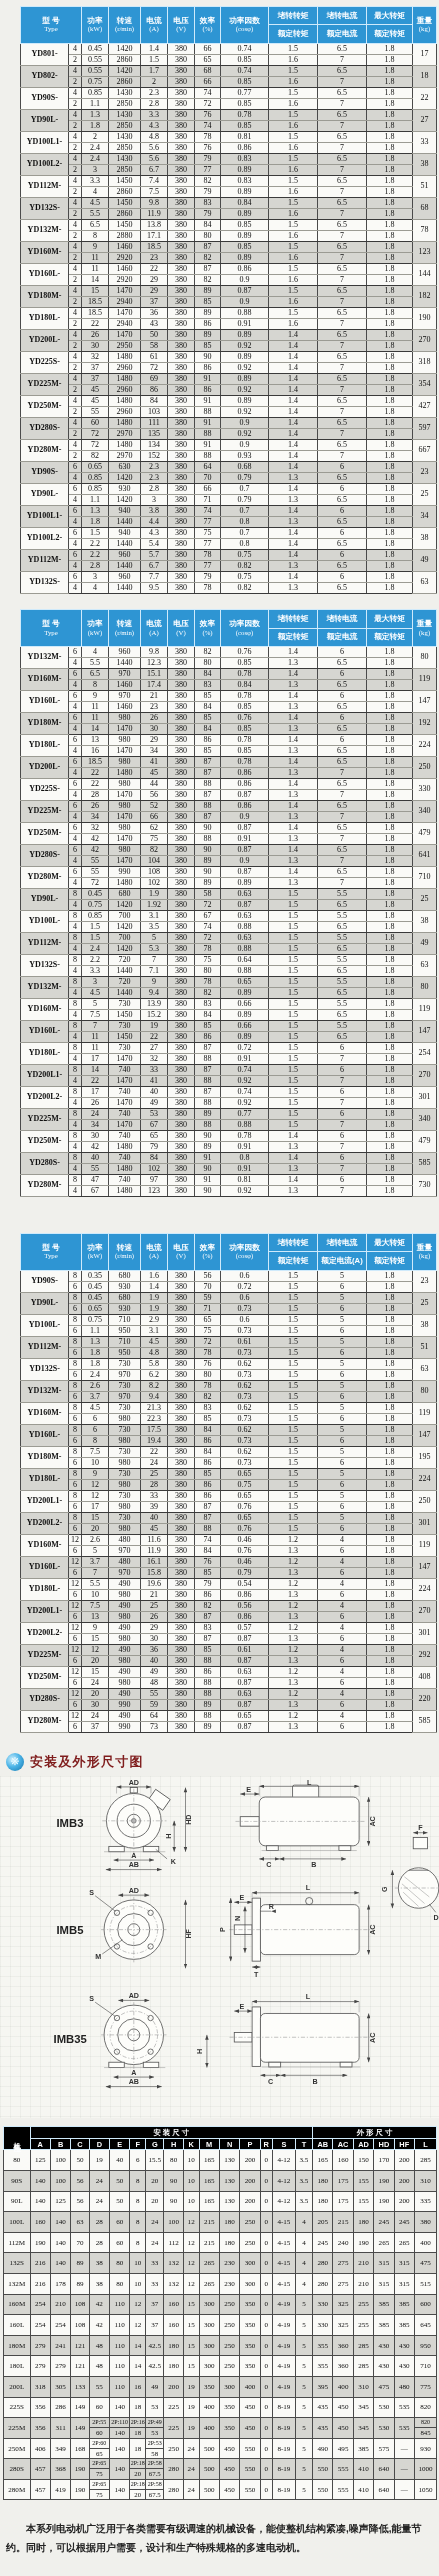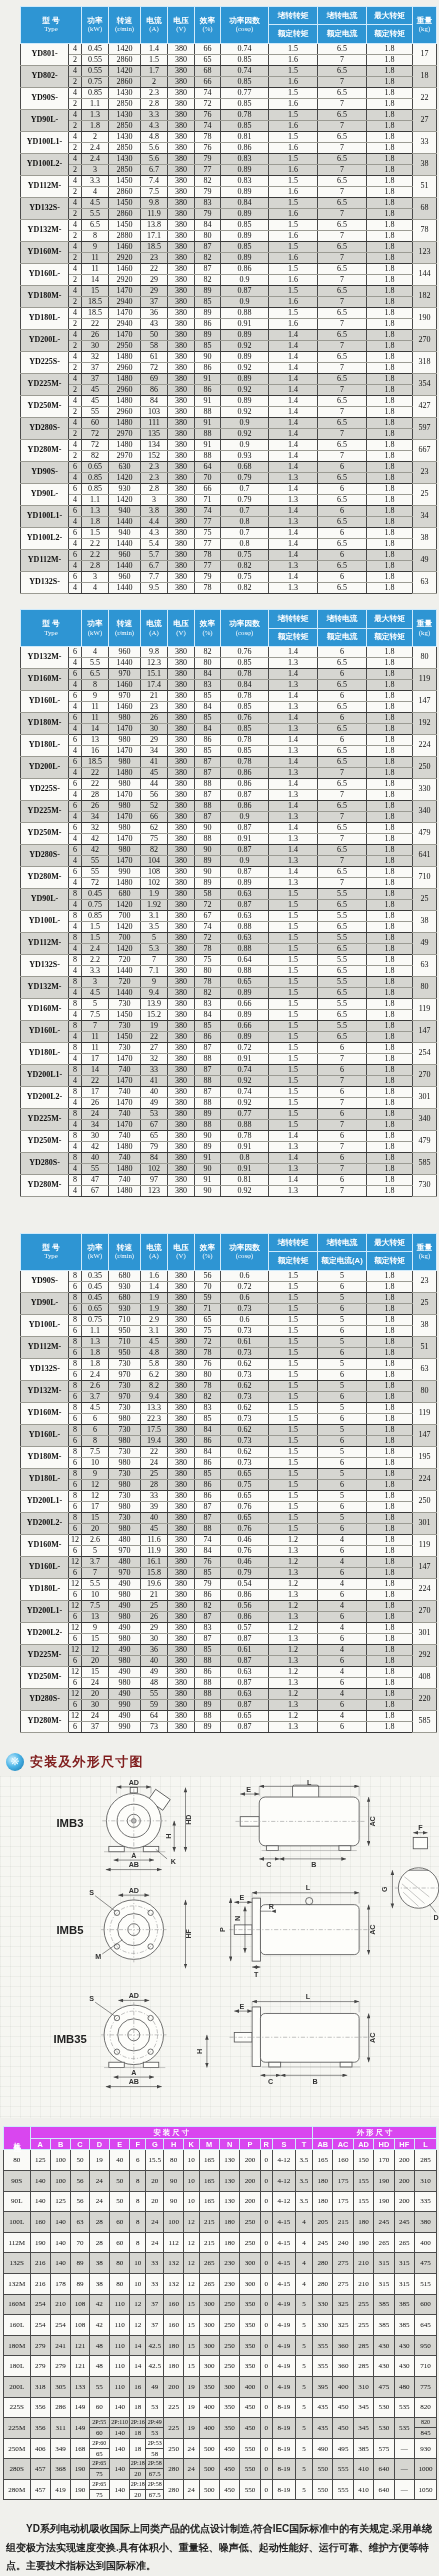--- a/index.html
+++ b/index.html
@@ -78,21 +78,21 @@
   .ol2{stroke:#555;stroke-width:1.4;fill:none;}
   .cl{stroke:#999;stroke-width:1;stroke-dasharray:7 3 2 3;fill:none;}
   .ext{stroke:#8a8a8a;stroke-width:.8;}
   
   .dim-wrap{margin:8.3px 3px 0 3px;}
   table.dim{
     border-collapse:collapse;width:434px;table-layout:fixed;
     background:#fafaf7;border:1.2px solid #3a3a3a;
   }
   table.dim th{
-    background:#d946ef;color:#fdfeff;border:0.6px solid #cfeafb;
+    background:#000000;color:#fdfeff;border:0.6px solid #cfeafb;
     font-size:7.4px;font-weight:700;padding:0.6px 0;text-align:center;
   }
   table.dim thead{border-bottom:1.2px solid #3a3a3a;}
   table.dim td{
     border:0.6px solid #4a4a4a;text-align:center;
     font-family:"Liberation Serif",serif;font-size:7.1px;color:#101010;
     height:19.6px;padding:0;overflow:hidden;
   }
   table.dim tr.shade td{background:#d6d6d1;}
   th.frame-h{
@@ -1758,21 +1758,21 @@
           <td>0.73</td>
           <td>1.5</td>
           <td>6</td>
           <td>1.8</td>
         </tr>
         <tr class="row-a">
           <td class="model span2" rowspan="2">YD160M-</td>
           <td>8</td>
           <td>4.5</td>
           <td>730</td>
-          <td>13.3</td>
+          <td>21.3</td>
           <td>380</td>
           <td>83</td>
           <td>0.62</td>
           <td>1.5</td>
           <td>5</td>
           <td>1.8</td>
           <td class="weight span2" rowspan="2">119</td>
         </tr>
         <tr class="row-b">
           <td>6</td>
@@ -2835,16 +2835,15 @@
           <td>410</td>
           <td>640</td>
           <td>—</td>
           <td>1050</td>
         </tr>
       </tbody>
   </table>
 </div>
 
 <div class="footer">
-  <p class="fp">YD系列电动机吸收国际上同类产品的优点设计制造,符合IEC国际标准中的有关规定.采用单绕组变极方法实现速度变换.具有体积小、重量轻、噪声低、起动性能好、运行可靠、维护方便等特点。主要技术指标达到国际标准。</p>
   <p class="fp">本系列电动机广泛用于各类需要有级调速的机械设备，能使整机结构紧凑,噪声降低,能量节约。同时，可以根据用户需要，设计和生产特殊规格的多速电动机。</p>
 </div>
 
 
 </body></html>

